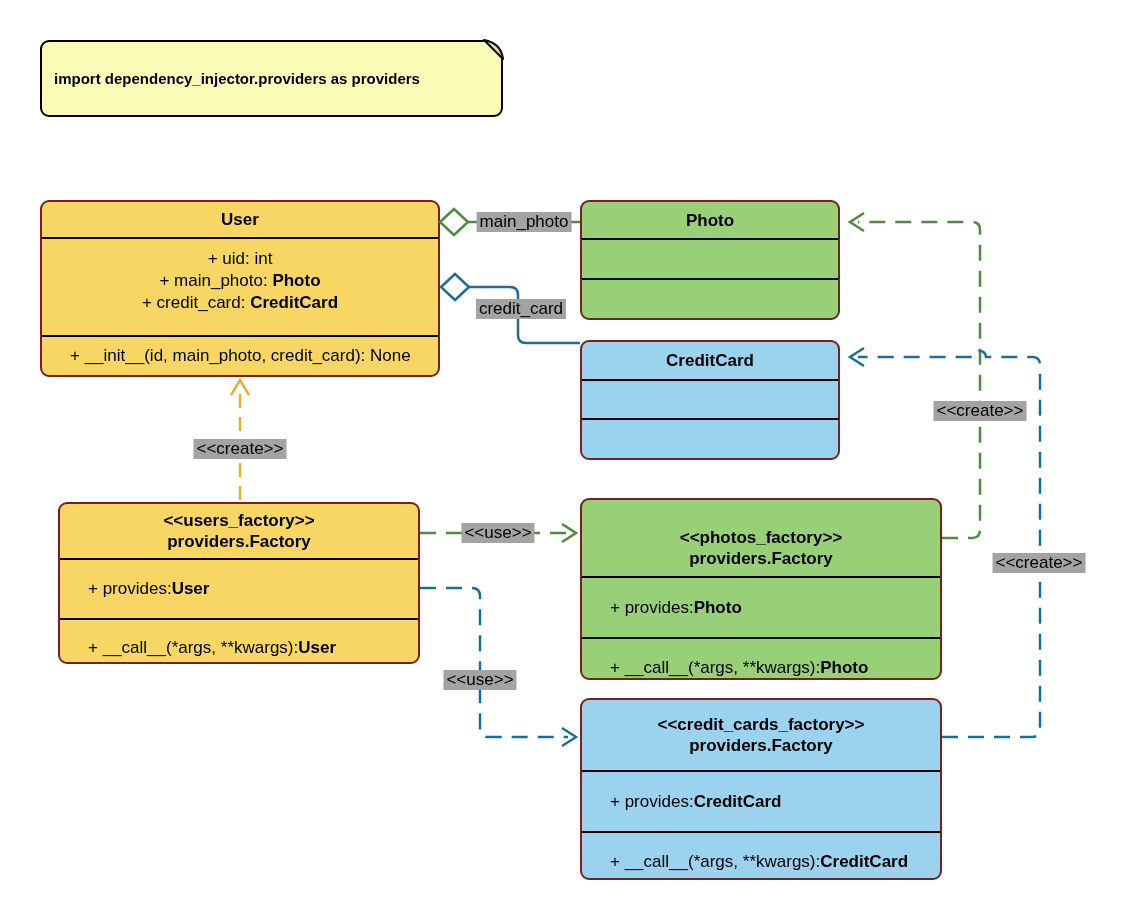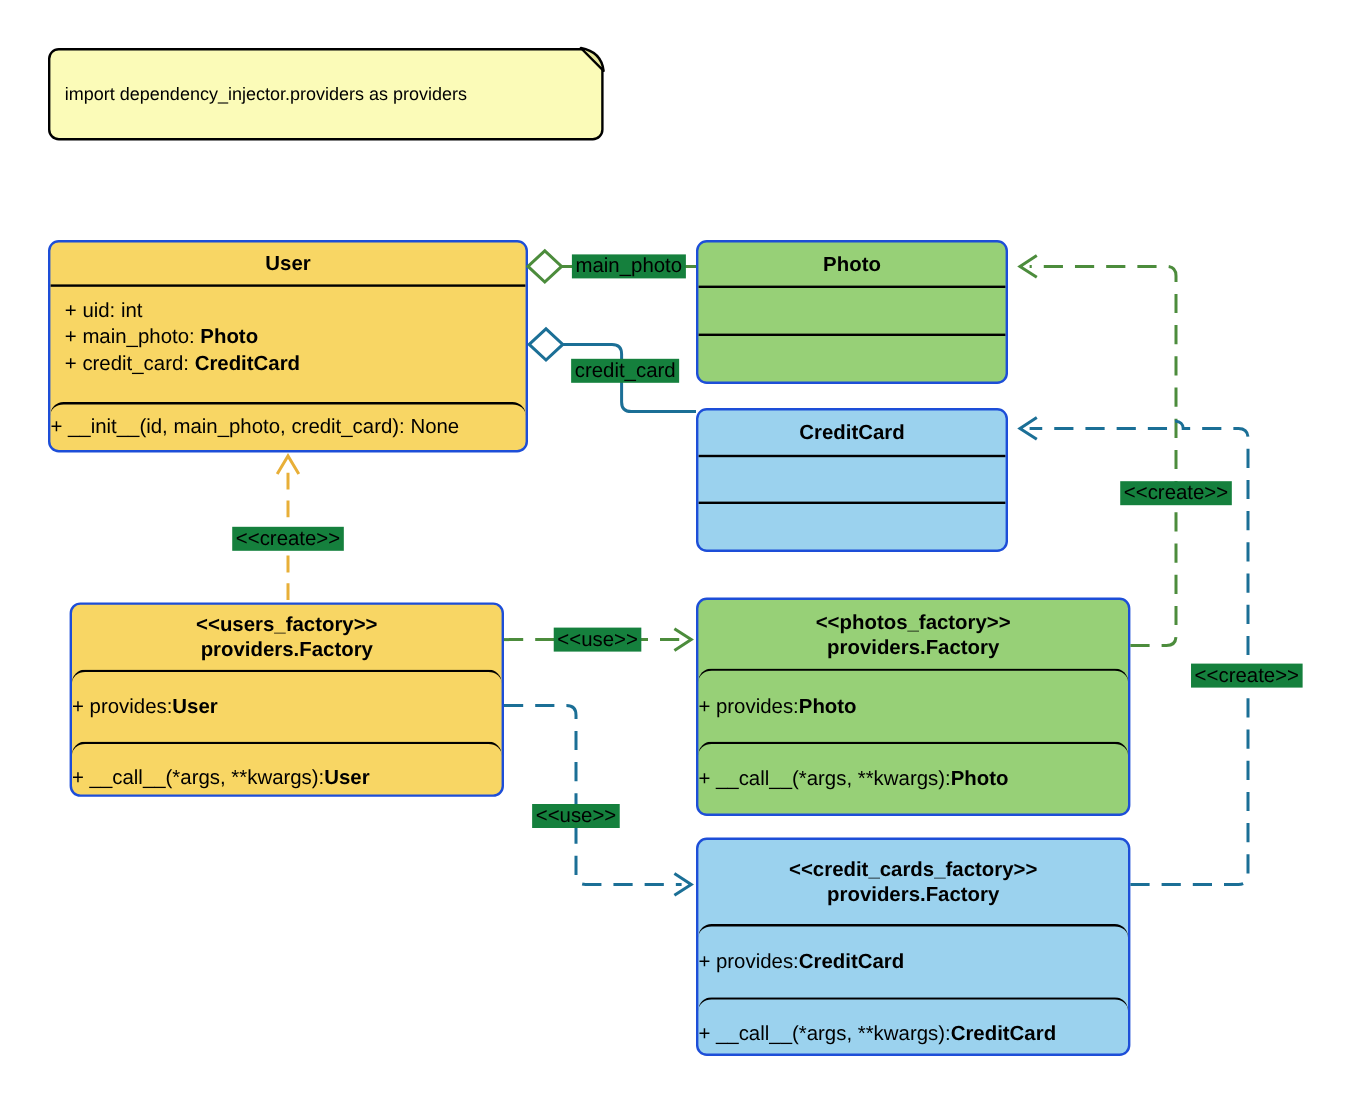--- a/index.html
+++ b/index.html
@@ -1,25 +1,25 @@
 <!DOCTYPE html>
 <html><head>
 <meta charset="utf-8">
 <style>
   html,body{margin:0;padding:0;background:#fff;}
   #canvas{position:relative;width:1126px;height:920px;background:#ffffff;
           font-family:"Liberation Sans",sans-serif;color:#000;overflow:hidden;}
 
   
-  .cls{position:absolute;box-sizing:border-box;border:2px solid #1d4ed8;border-radius:9px;overflow:hidden;}
+  .cls{position:absolute;box-sizing:border-box;border:2px solid #7f1d1d;border-radius:9px;overflow:hidden;}
   .sec{box-sizing:border-box;}
-  .sec+.sec{border-top:2px solid #000;}
+  .sec+.sec{border-top:2px solid #000;text-align:center;}
   .title{display:flex;flex-direction:column;align-items:center;justify-content:center;
          font-weight:bold;font-size:17px;line-height:21px;text-align:center;}
-  .mline{display:flex;align-items:center;padding:0 0;font-size:17px;white-space:nowrap;border-radius:11px;}
+  .mline{display:flex;align-items:center;padding:0 28px;font-size:17px;white-space:nowrap;}
   .attrs{padding:9px 12px;font-size:17px;line-height:22px;white-space:nowrap;}
   b{font-weight:bold;}
 
   .yellow{background:#F8D664;}
   .green{background:#97D077;}
   .blue{background:#9BD2EE;}
 
   #user{left:40px;top:200px;width:400px;height:177px;}
   #user .title{height:35px;}
   #user .attrs{height:98px;}
@@ -32,50 +32,50 @@
   #creditcard{left:580px;top:340px;width:260px;height:120px;}
   #creditcard .title{height:37px;}
   #creditcard .comp{height:39px;}
 
   #usersfactory{left:58px;top:502px;width:362px;height:162px;}
   #usersfactory .title{height:54px;}
   #usersfactory .prov{height:60px;}
   #usersfactory .call{height:57px;}
 
   #photosfactory{left:580px;top:498px;width:362px;height:182px;}
-  #photosfactory .title{height:57px;}
+  #photosfactory .title{height:57px;margin-top:19px;}
   #photosfactory .prov{height:61px;}
   #photosfactory .call{height:60px;}
 
   #creditcardsfactory{left:580px;top:698px;width:362px;height:182px;}
   #creditcardsfactory .title{height:70px;}
   #creditcardsfactory .prov{height:61px;}
   #creditcardsfactory .call{height:60px;}
 
   
   #note{position:absolute;left:40px;top:40px;width:463px;height:77px;box-sizing:border-box;
         background:#FBFBB8;border:2px solid #000;border-radius:9px 0 9px 9px;
         display:flex;align-items:center;}
-  #note .ntext{font-weight:normal;font-size:15px;padding-left:12px;white-space:nowrap;}
+  #note .ntext{font-weight:bold;font-size:15px;padding-left:12px;white-space:nowrap;}
 
   
   #wires{position:absolute;left:0;top:0;width:1126px;height:920px;pointer-events:none;}
   .solid-g{stroke:#4C8C3C;stroke-width:2.5;fill:none;}
   .solid-b{stroke:#1B6F96;stroke-width:2.5;fill:none;}
   .dash-g{stroke:#4C8C3C;stroke-width:2.5;fill:none;stroke-dasharray:16 10;}
   .dash-b{stroke:#1B6F96;stroke-width:2.5;fill:none;stroke-dasharray:16 10;}
   .dash-y{stroke:#E8AF38;stroke-width:2.5;fill:none;stroke-dasharray:14 9;}
   .head-g{stroke:#4C8C3C;stroke-width:2.5;fill:none;}
   .head-b{stroke:#1B6F96;stroke-width:2.5;fill:none;}
   .head-y{stroke:#E8AF38;stroke-width:2.5;fill:none;}
   .dia-g{fill:#fff;stroke:#4C8C3C;stroke-width:2.5;}
   .dia-b{fill:#fff;stroke:#1B6F96;stroke-width:2.5;}
 
   
-  .elabel{position:absolute;transform:translate(-50%,-50%);background:#15803d;
+  .elabel{position:absolute;transform:translate(-50%,-50%);background:#a3a3a3;
           padding:0 3px;font-size:17px;white-space:nowrap;z-index:5;}
   #lbl-main-photo{left:524px;top:222px;}
   #lbl-credit-card{left:521px;top:309px;}
   #lbl-use-photos{left:498px;top:533px;}
   #lbl-use-credit{left:480px;top:680px;}
   #lbl-create-user{left:240px;top:449px;}
   #lbl-create-photo{left:980px;top:411px;}
   #lbl-create-credit{left:1039px;top:563px;}
 </style>
 </head>

